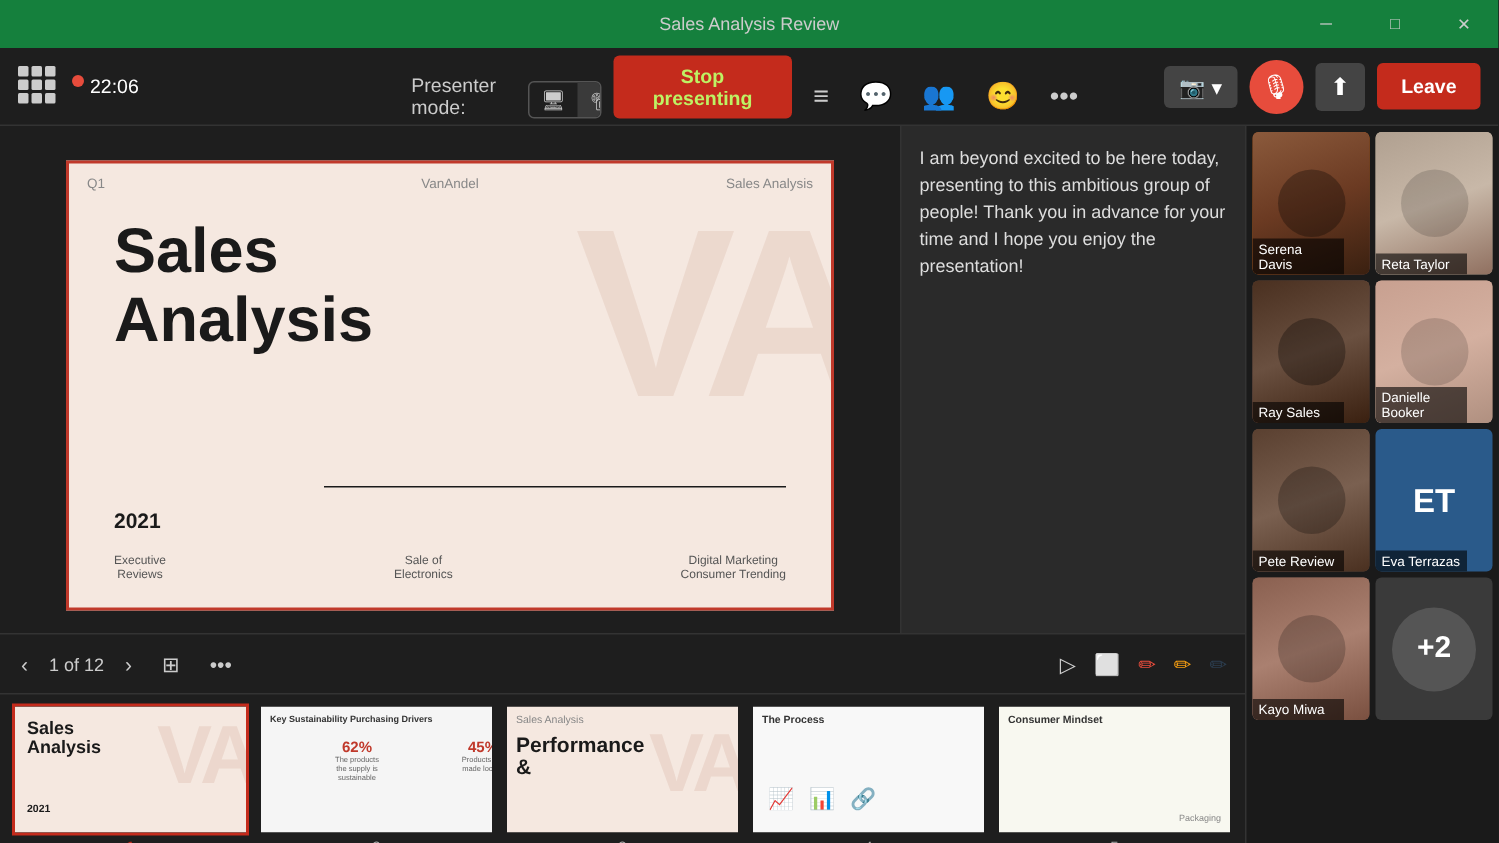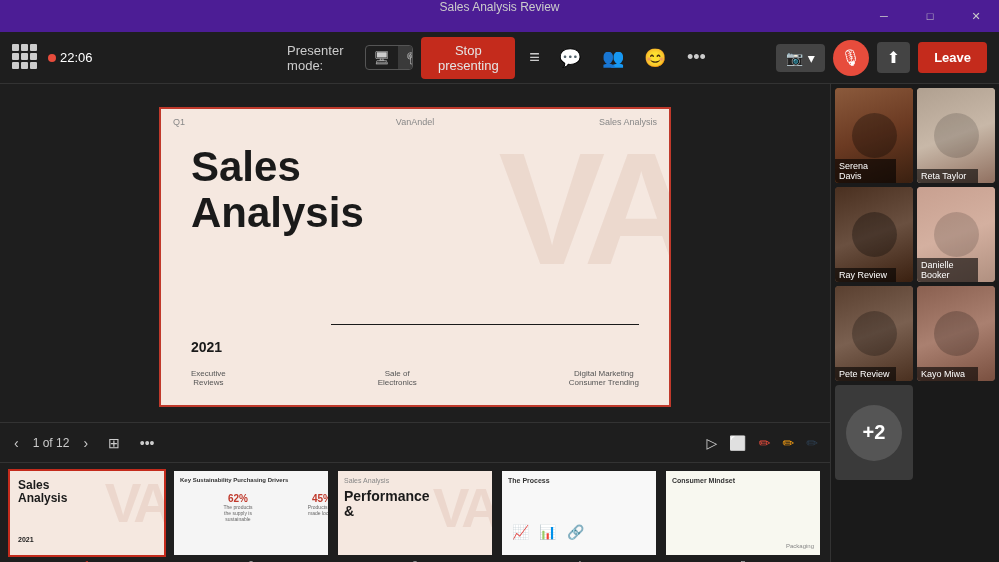--- a/index.html
+++ b/index.html
@@ -9,22 +9,23 @@
       background: #1e1e1e;
       font-family: 'Segoe UI', Arial, sans-serif;
       color: #fff;
       overflow: hidden;
       position: relative;
     }
 
     
     .title-bar {
       height: 32px;
-      background: #4c1d95;
-      display: flex;
+      background: #15803d;
+      display: flex;
+      align-items: center;
       justify-content: center;
       position: relative;
     }
     .title-bar-title {
       font-size: 12px;
       color: #ccc;
     }
     .title-bar-controls {
       position: absolute;
       right: 0;
@@ -56,21 +57,21 @@
       border-bottom: 1px solid #333;
     }
     .toolbar-left {
       display: flex;
       align-items: center;
       gap: 8px;
       flex: 1;
     }
     .toolbar-center {
       display: flex;
-      align-items: center;
+      align-items: flex-end;
       gap: 8px;
       flex: 1;
       justify-content: center;
     }
     .toolbar-right {
       display: flex;
       align-items: center;
       gap: 8px;
       flex: 1;
       justify-content: flex-end;
@@ -85,21 +86,20 @@
       cursor: pointer;
     }
     .apps-icon span {
       background: #ccc;
       border-radius: 1px;
     }
     .time-display {
       font-size: 13px;
       color: #fff;
       display: flex;
-      align-items: center;
       gap: 4px;
     }
     .record-dot {
       width: 8px;
       height: 8px;
       background: #e74c3c;
       border-radius: 50%;
     }
     .presenter-mode-label {
       font-size: 13px;
@@ -119,27 +119,27 @@
       cursor: pointer;
       font-size: 13px;
       display: flex;
       align-items: center;
     }
     .presenter-mode-btn.active {
       background: #3a3a3a;
     }
     .stop-presenting-btn {
       background: #c42b1c;
-      color: #e5e5e5;
+      color: #bef264;
       border: none;
       border-radius: 4px;
-      padding: 6px 14px;
+      padding: 6px 24px;
       font-size: 13px;
       cursor: pointer;
-      font-weight: 400;
+      font-weight: 700;
     }
     .toolbar-icon-btn {
       background: transparent;
       border: none;
       color: #ccc;
       font-size: 18px;
       cursor: pointer;
       padding: 4px 6px;
       border-radius: 4px;
       display: flex;
@@ -663,20 +663,23 @@
             <div class="slide-divider-line"></div>
             <div class="slide-bottom-labels">
               <div class="slide-bottom-label">Executive<br>Reviews</div>
               <div class="slide-bottom-label">Sale of<br>Electronics</div>
               <div class="slide-bottom-label">Digital Marketing<br>Consumer Trending</div>
             </div>
           </div>
         </div>
       </div>
 
+      <div class="notes-panel">
+        <span>I am beyond excited to be here today, presenting to this ambitious group of people! Thank you in advance for your time and I hope you enjoy the presentation!</span>
+      </div>
     </div>
 
     <div class="slide-controls">
       <button class="slide-nav-btn">‹</button>
       <span class="slide-count">1 of 12</span>
       <button class="slide-nav-btn">›</button>
       <button class="slide-ctrl-btn">⊞</button>
       <button class="slide-ctrl-btn">•••</button>
       <div class="pen-icons">
         <button class="slide-ctrl-btn pen-icon">▷</button>
@@ -775,37 +778,43 @@
         <div class="participant-face" style="background:linear-gradient(160deg,#b0a090,#c8b8a8,#907060);">
           <div style="width:45px;height:45px;border-radius:50%;background:rgba(0,0,0,0.15);"></div>
         </div>
         <div class="participant-name">Reta Taylor</div>
       </div>
 
       <div class="participant-tile tile-ray">
         <div class="participant-face" style="background:linear-gradient(160deg,#4a3020,#6a5040,#3a2010);">
           <div style="width:45px;height:45px;border-radius:50%;background:rgba(0,0,0,0.3);"></div>
         </div>
-        <div class="participant-name">Ray Review</div>
+        <div class="participant-name">Ray Sales</div>
       </div>
 
       <div class="participant-tile tile-danielle">
         <div class="participant-face" style="background:linear-gradient(160deg,#c8a090,#d4b0a0,#b09080);">
           <div style="width:45px;height:45px;border-radius:50%;background:rgba(0,0,0,0.15);"></div>
         </div>
         <div class="participant-name">Danielle Booker</div>
       </div>
 
       <div class="participant-tile tile-pete">
         <div class="participant-face" style="background:linear-gradient(160deg,#5a4030,#7a6050,#4a3020);">
           <div style="width:45px;height:45px;border-radius:50%;background:rgba(0,0,0,0.25);"></div>
         </div>
         <div class="participant-name">Pete Review</div>
       </div>
 
+      <div class="participant-tile" style="background:#2a5a8a;">
+        <div style="width:100%;height:100%;display:flex;align-items:center;justify-content:center;">
+          <div style="font-size:22px;font-weight:700;color:#fff;">ET</div>
+        </div>
+        <div class="participant-name">Eva Terrazas</div>
+      </div>
 
       <div class="participant-tile tile-kayo">
         <div class="participant-face" style="background:linear-gradient(160deg,#8a6050,#aa8070,#7a5040);">
           <div style="width:45px;height:45px;border-radius:50%;background:rgba(0,0,0,0.2);"></div>
         </div>
         <div class="participant-name">Kayo Miwa</div>
       </div>
 
       <div class="participant-tile" style="background:#3a3a3a;">
         <div style="width:100%;height:100%;display:flex;align-items:center;justify-content:center;">

